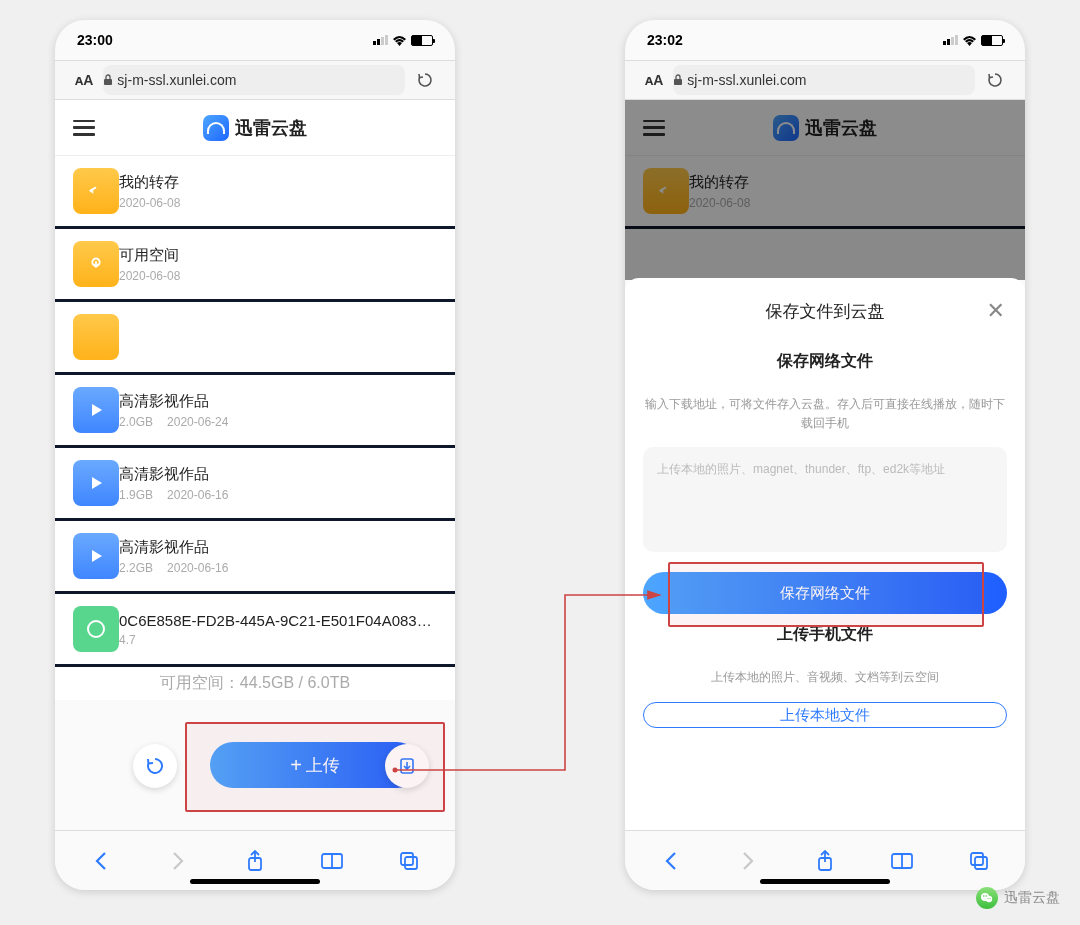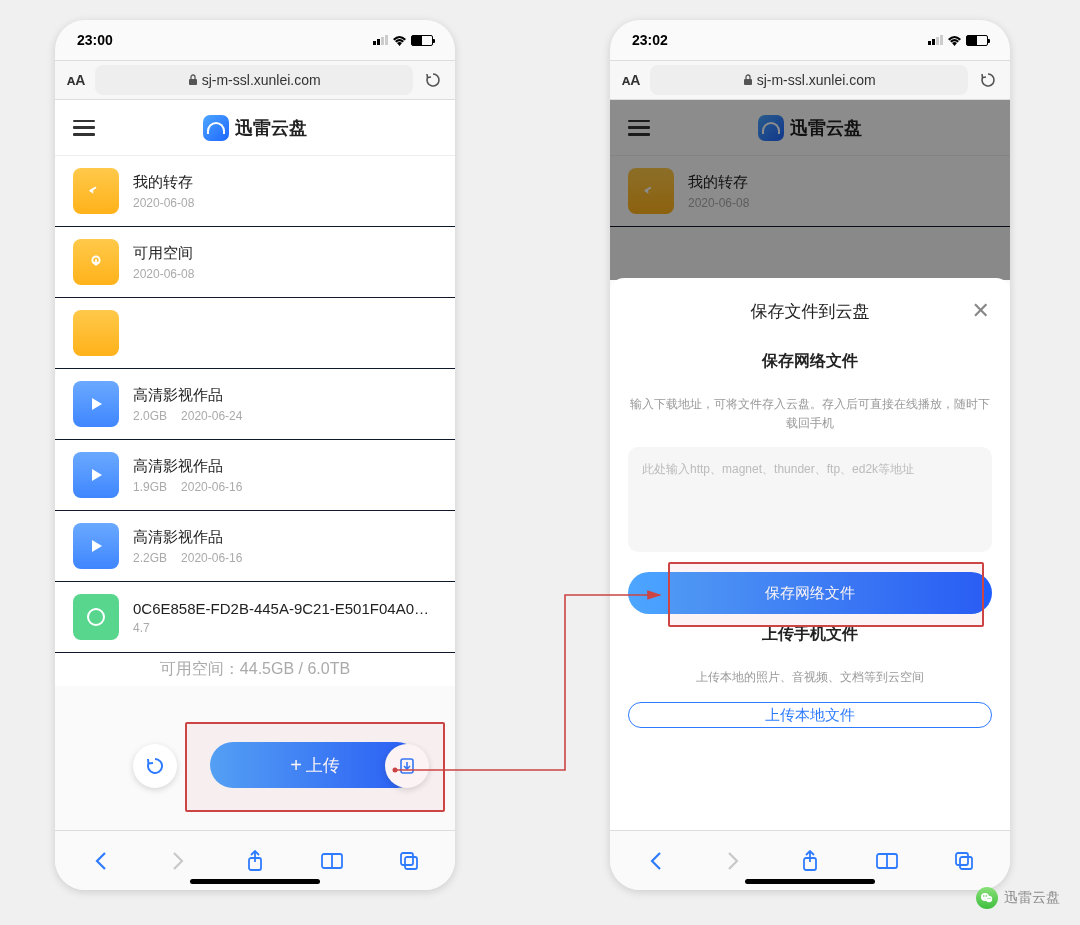--- a/index.html
+++ b/index.html
@@ -1,47 +1,47 @@
 <!DOCTYPE html>
 <html><head>
 <meta charset="utf-8">
 <style>
 * { margin:0; padding:0; box-sizing:border-box; font-family:-apple-system,"PingFang SC","Helvetica Neue",sans-serif; }
 body { background:#f0f0f0; width:1080px; height:925px; position:relative; overflow:hidden; }
 .phone { position:absolute; width:400px; height:870px; background:#fafafa; border-radius:30px; box-shadow:0 2px 8px rgba(0,0,0,0.15); overflow:hidden; }
 .phone.left { left:55px; top:20px; }
-.phone.right { left:610px; top:20px; }
+.phone.right { left:625px; top:20px; }
 
 
 .status { height:40px; display:flex; align-items:center; justify-content:space-between; padding:0 22px; font-size:14px; font-weight:600; color:#000; }
 .status-icons { display:flex; gap:4px; align-items:center; }
 .sig { display:flex; gap:1px; align-items:flex-end; }
 .sig span { width:3px; background:#000; }
 .sig span:nth-child(1){height:4px;} .sig span:nth-child(2){height:6px;} .sig span:nth-child(3){height:8px;background:#ccc;} .sig span:nth-child(4){height:10px;background:#ccc;}
 .battery { width:22px; height:11px; border:1px solid #000; border-radius:2px; position:relative; }
 .battery::after{content:"";position:absolute;right:-3px;top:3px;width:2px;height:4px;background:#000;border-radius:0 1px 1px 0;}
 .battery .fill{background:#000;height:100%;width:50%;}
 
 
-.urlbar { height:40px; display:flex; align-items:center; padding:0 12px; gap:10px; background:#f7f7f7; border-top:1px solid #ddd; border-bottom:1px solid #ddd; }
+.urlbar { height:40px; display:flex; align-items:center; padding:0 20px; gap:10px; background:#f7f7f7; border-top:1px solid #ddd; border-bottom:1px solid #ddd; }
 .aa { font-size:14px; font-weight:600; color:#333; }
-.url-pill { flex:1; background:#eee; border-radius:8px; height:30px; display:flex; align-items:center; justify-content:center; font-size:14px; color:#333; gap:4px; }
+.url-pill { flex:1; background:#eee; border-radius:8px; height:30px; display:flex; align-items:center; font-size:14px; color:#333; gap:4px; }
 .refresh-icon { width:20px; height:20px; display:flex; align-items:center; justify-content:center; color:#555; }
 
 
 .app-header { height:56px; background:#fff; display:flex; align-items:center; padding:0 18px; position:relative; border-bottom:1px solid #eee; }
 .menu-icon { width:22px; height:16px; display:flex; flex-direction:column; justify-content:space-between; }
 .menu-icon span { height:2.5px; background:#333; border-radius:1px; }
 .title-wrap { position:absolute; left:50%; transform:translateX(-50%); display:flex; align-items:center; gap:6px; font-size:18px; font-weight:600; color:#222; }
 .logo { width:26px; height:26px; background:linear-gradient(135deg,#4da6ff,#1e66ff); border-radius:7px; display:flex; align-items:center; justify-content:center; }
 .logo::after{content:"";width:14px;height:10px;border:2.5px solid #fff;border-bottom:none;border-radius:10px 10px 0 0;}
 
 
 .list { background:#fff; }
-.row { display:flex; align-items:center; padding:12px 18px; border-bottom:1px solid #0f172a; gap:14px; }
+.row { display:flex; align-items:center; padding:12px 18px; border-bottom:3px solid #0f172a; }
 .thumb { width:46px; height:46px; border-radius:8px; flex-shrink:0; display:flex; align-items:center; justify-content:center; }
 .thumb.folder { background:linear-gradient(#ffc94a,#ffb21a); }
 .thumb.video { background:linear-gradient(#6aa9ff,#3f86ff); }
 .thumb.img { background:#58d68d; }
 .row-body { flex:1; min-width:0; }
 .row-title { font-size:15px; color:#222; margin-bottom:4px; white-space:nowrap; overflow:hidden; text-overflow:ellipsis; }
 .row-meta { font-size:12px; color:#aaa; display:flex; gap:14px; }
 .storage-line { text-align:center; font-size:16px; color:#aaa; padding:6px 0; }
 
 
@@ -325,21 +325,21 @@
       </div>
   </div>
   <div class="dim-overlay"></div>
   <div class="sheet">
     <div class="sheet-header">
       <span>保存文件到云盘</span>
       <span class="sheet-close">✕</span>
     </div>
     <div class="sec-title">保存网络文件</div>
     <div class="sec-desc">输入下载地址，可将文件存入云盘。存入后可直接在线播放，随时下载回手机</div>
-    <div class="url-input">此处输入http、magnet、thunder、ftp、ed2k等地址</div>
+    <div class="url-input">上传本地的照片、magnet、thunder、ftp、ed2k等地址</div>
     <div class="primary-btn">保存网络文件</div>
     <div class="sec-title" style="">上传手机文件</div>
     <div class="sec2-desc">上传本地的照片、音视频、文档等到云空间</div>
     <div class="outline-btn">上传本地文件</div>
   </div>
   <div class="sf-bottom">
     <div class="sf-btn">
         <svg width="14" height="20" viewBox="0 0 14 20">
           <path d="M11 2 L3 10 L11 18" stroke="currentColor" stroke-width="2.2" fill="none"></path>
         </svg>

